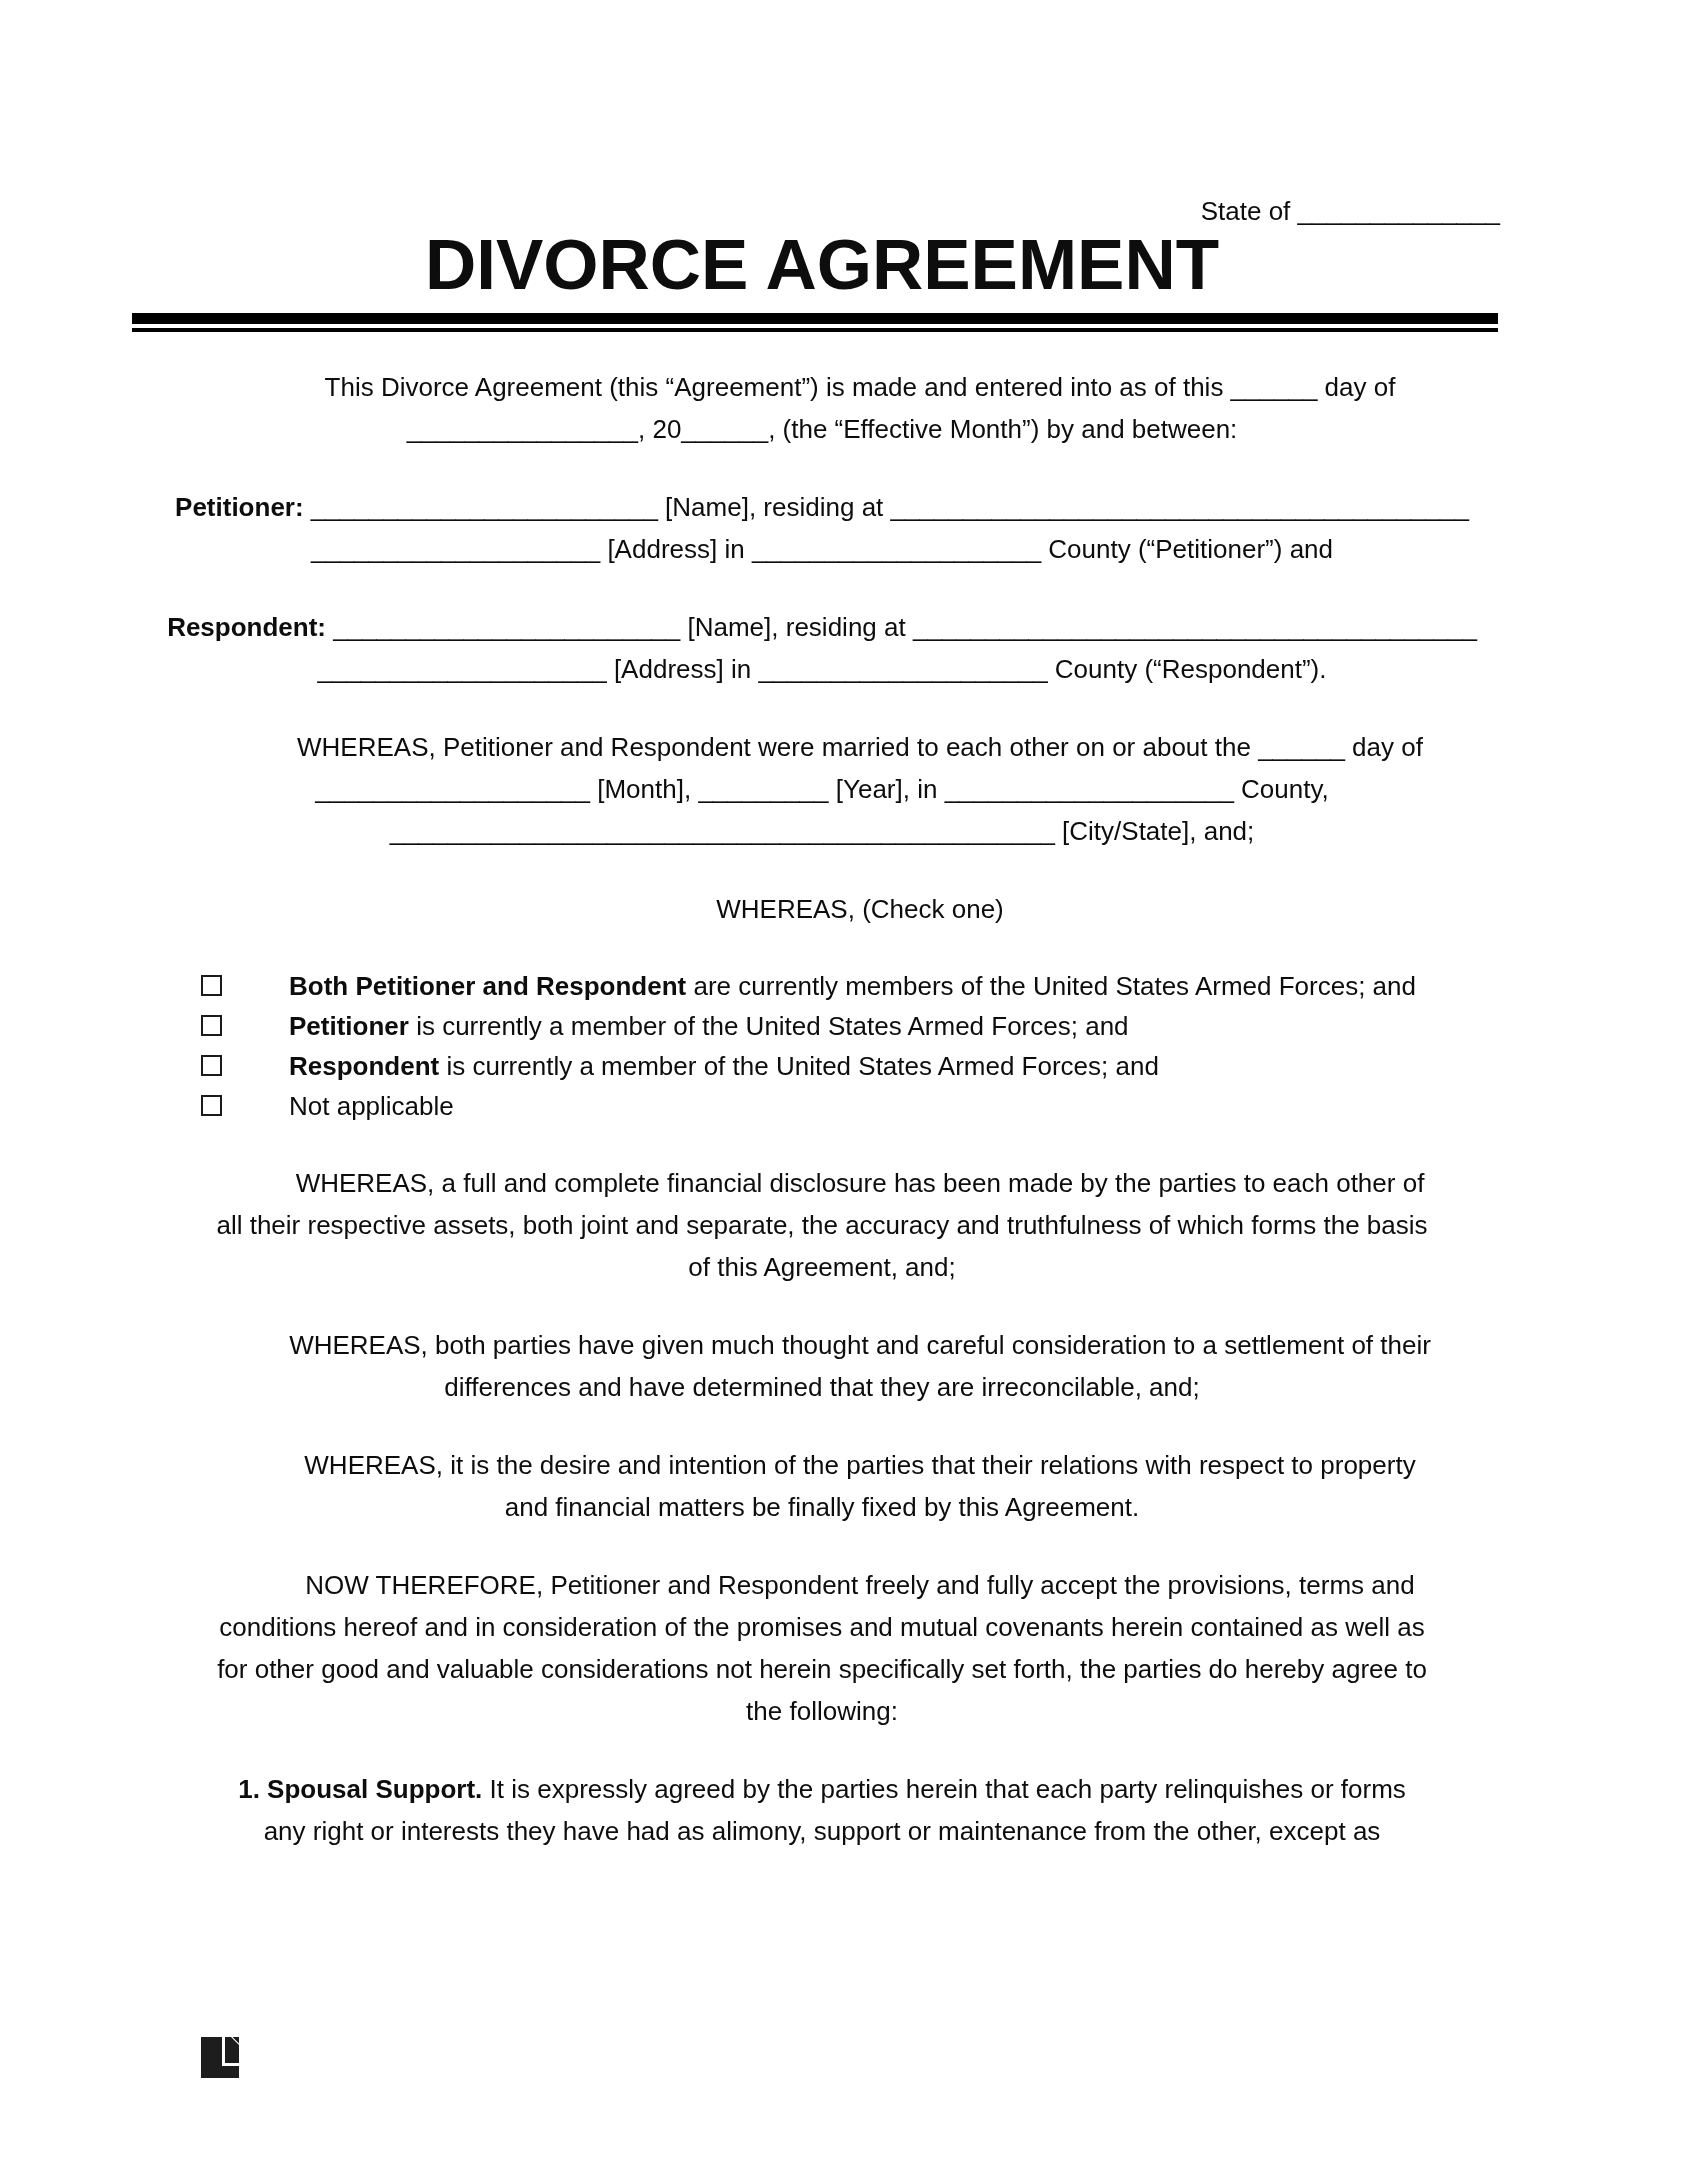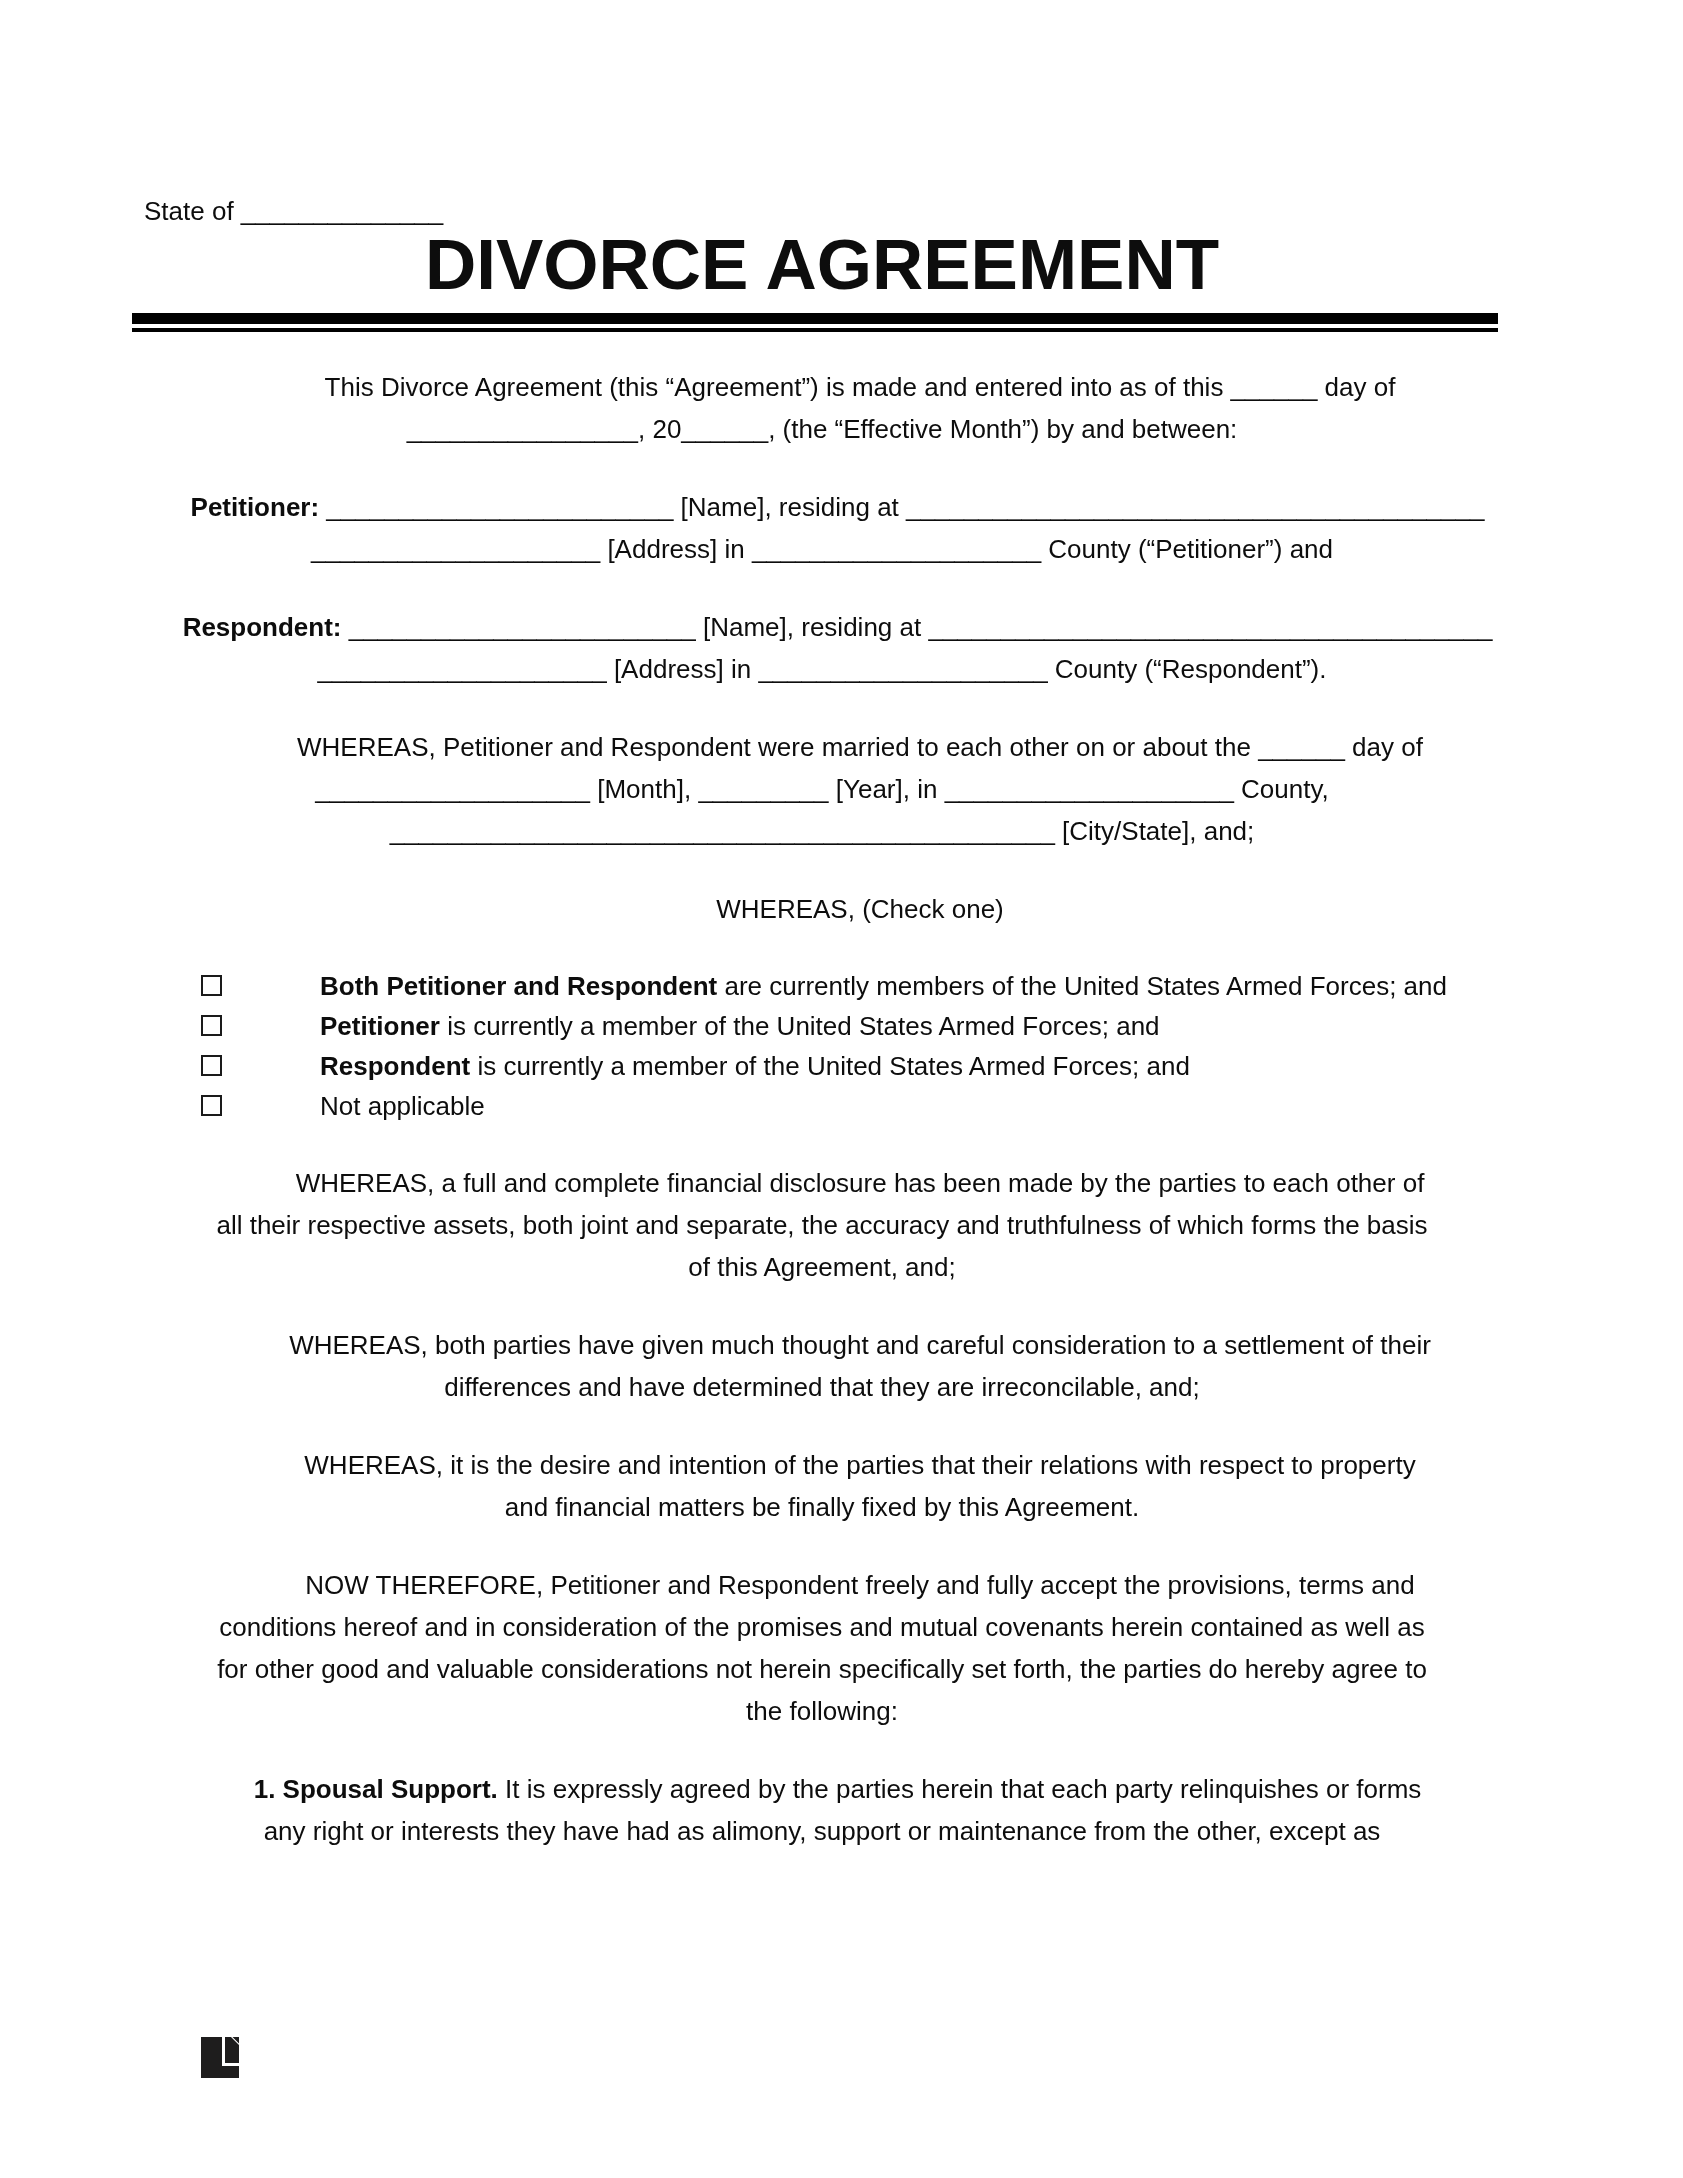--- a/index.html
+++ b/index.html
@@ -16,22 +16,22 @@
     overflow: hidden;
   }
   .line {
     white-space: nowrap;
     line-height: 42px;
     height: 42px;
     text-align: center;
   }
   .indent { padding-left: 76px; }
   .para { margin: 0 0 36px 0; }
-  .b { font-weight: bold; margin-left: 31px; }
-  .state-line { line-height: 42px; white-space: nowrap; }
+  .b { font-weight: bold; }
+  .state-line { line-height: 42px; white-space: nowrap; text-align: right; }
   .doc-title {
     text-align: center;
     font-weight: bold;
     font-size: 71px;
     line-height: 65px;
     letter-spacing: 0px;
     white-space: nowrap;
   }
   .rule-wrap { margin: 16px 0 34px -12px; width: calc(100% + 10px); }
   .rule-thick { height: 11px; background: #000; }

